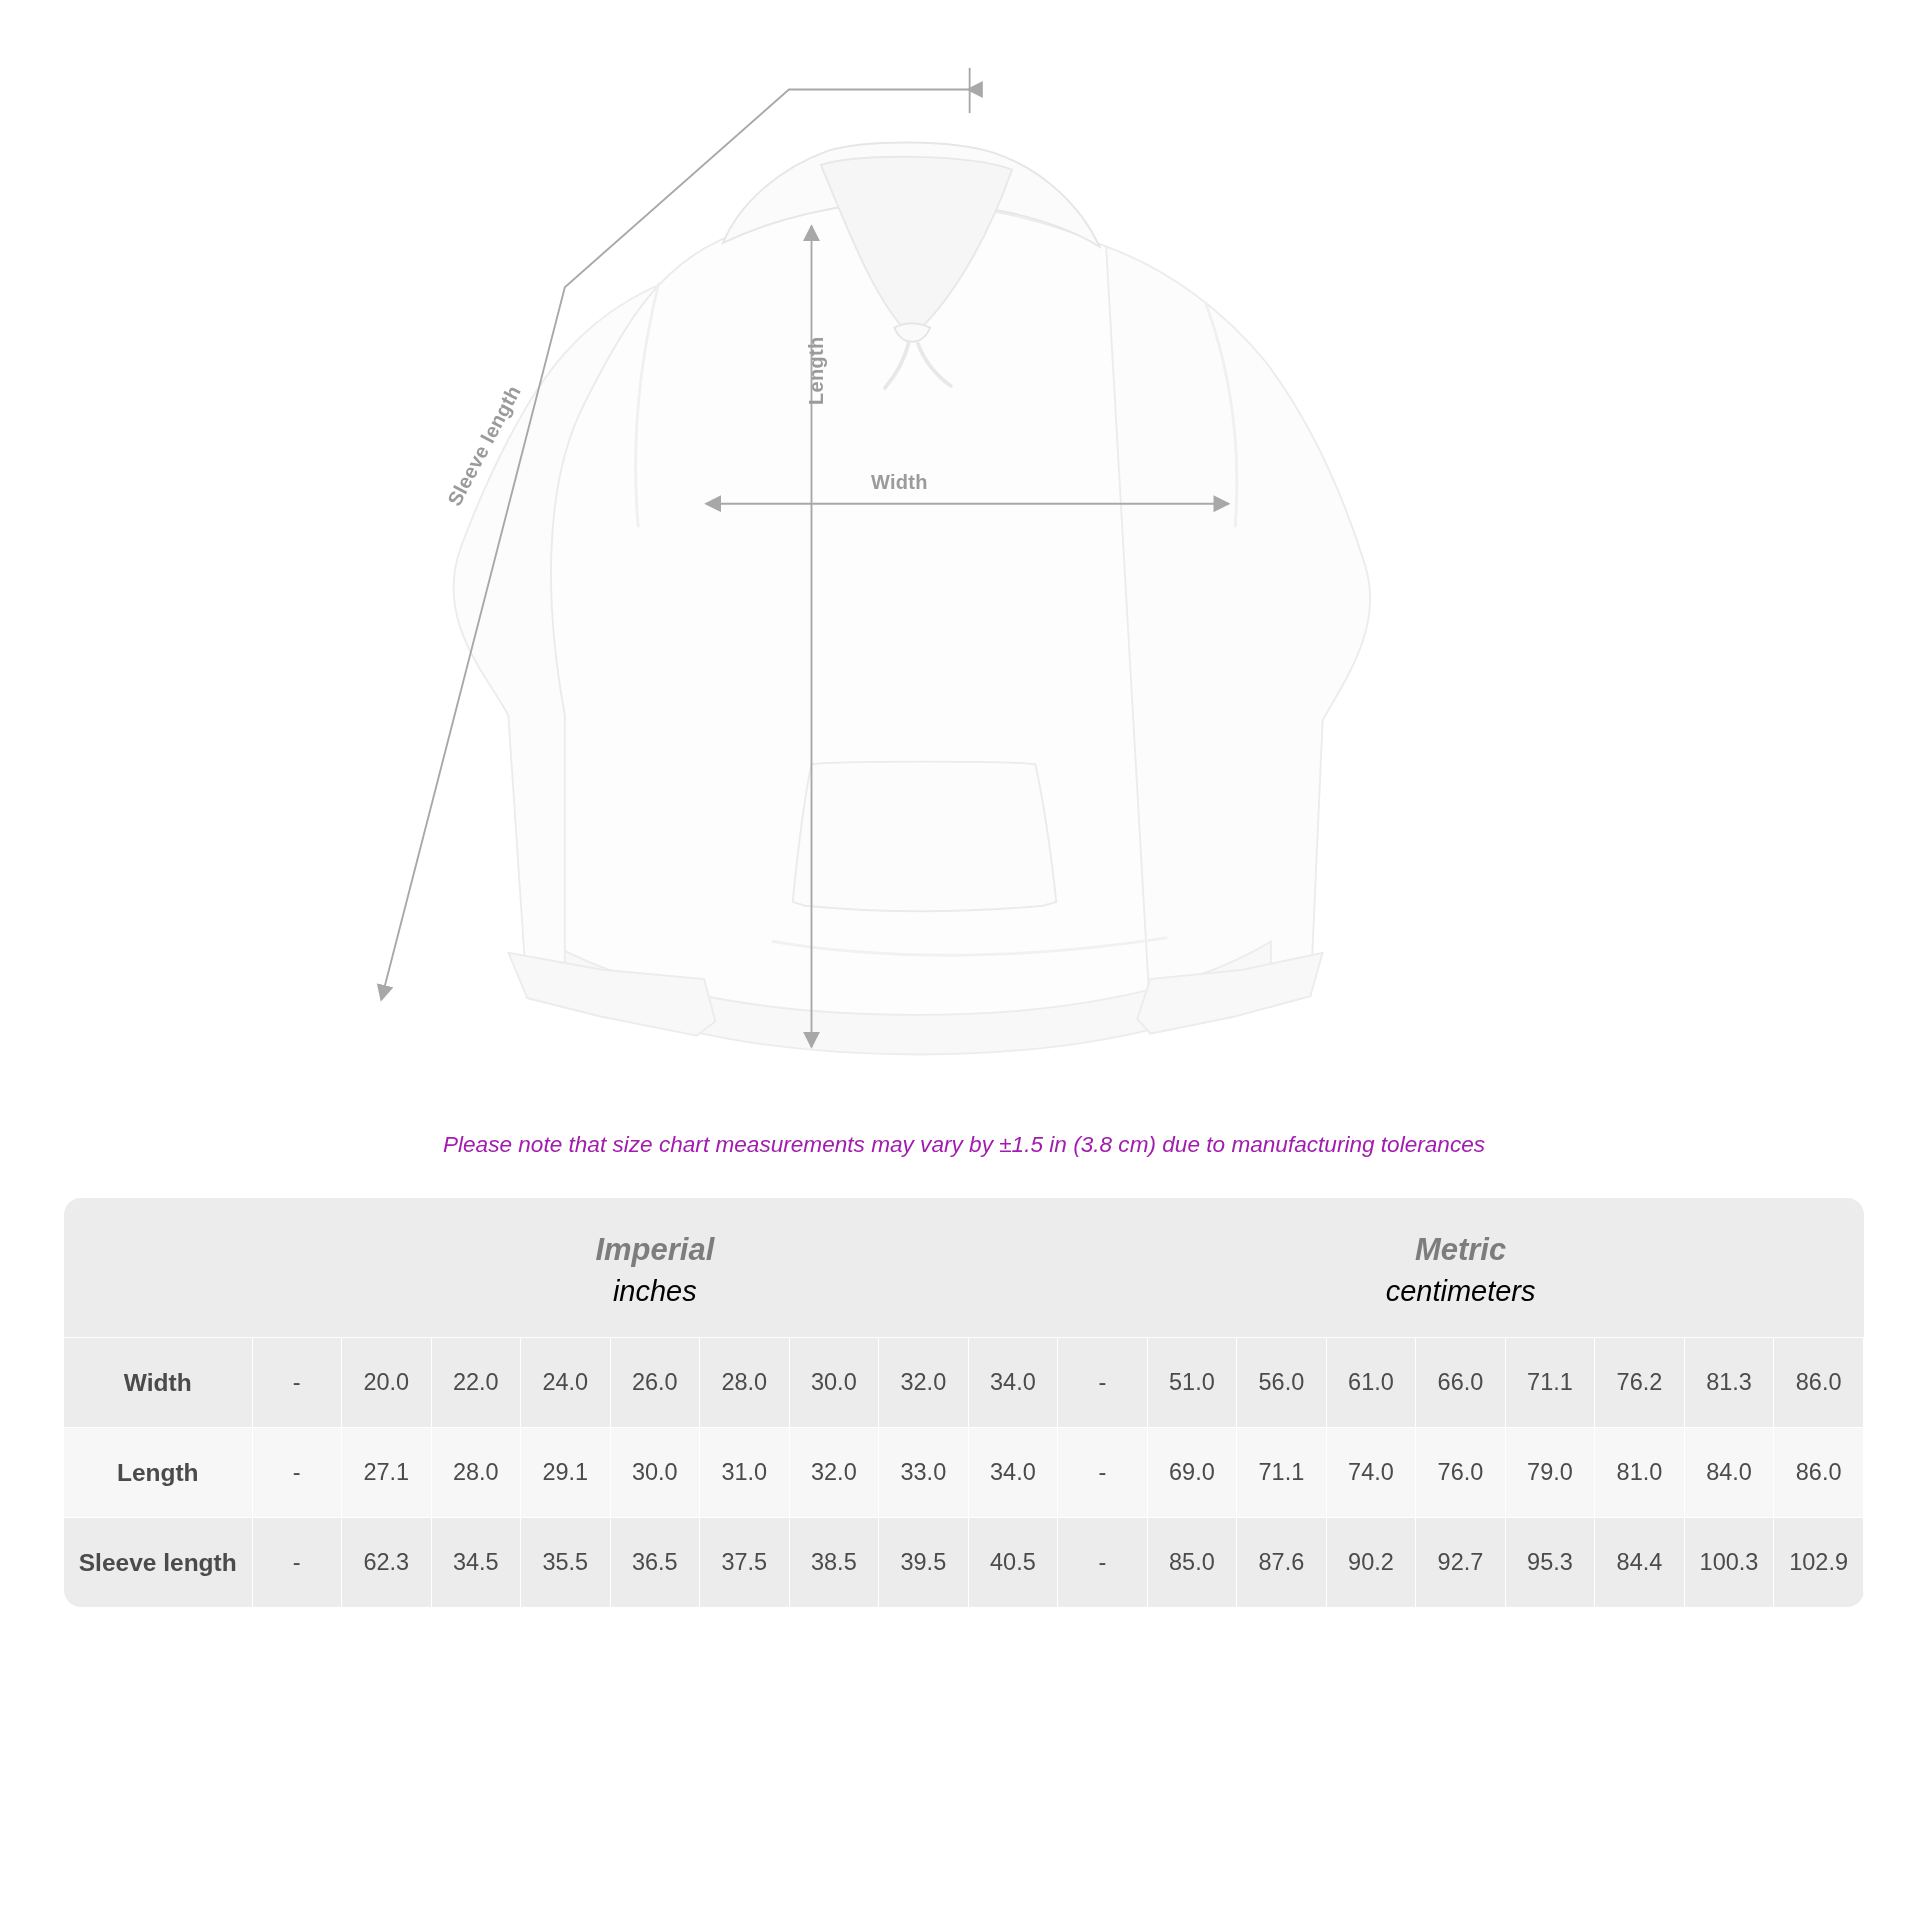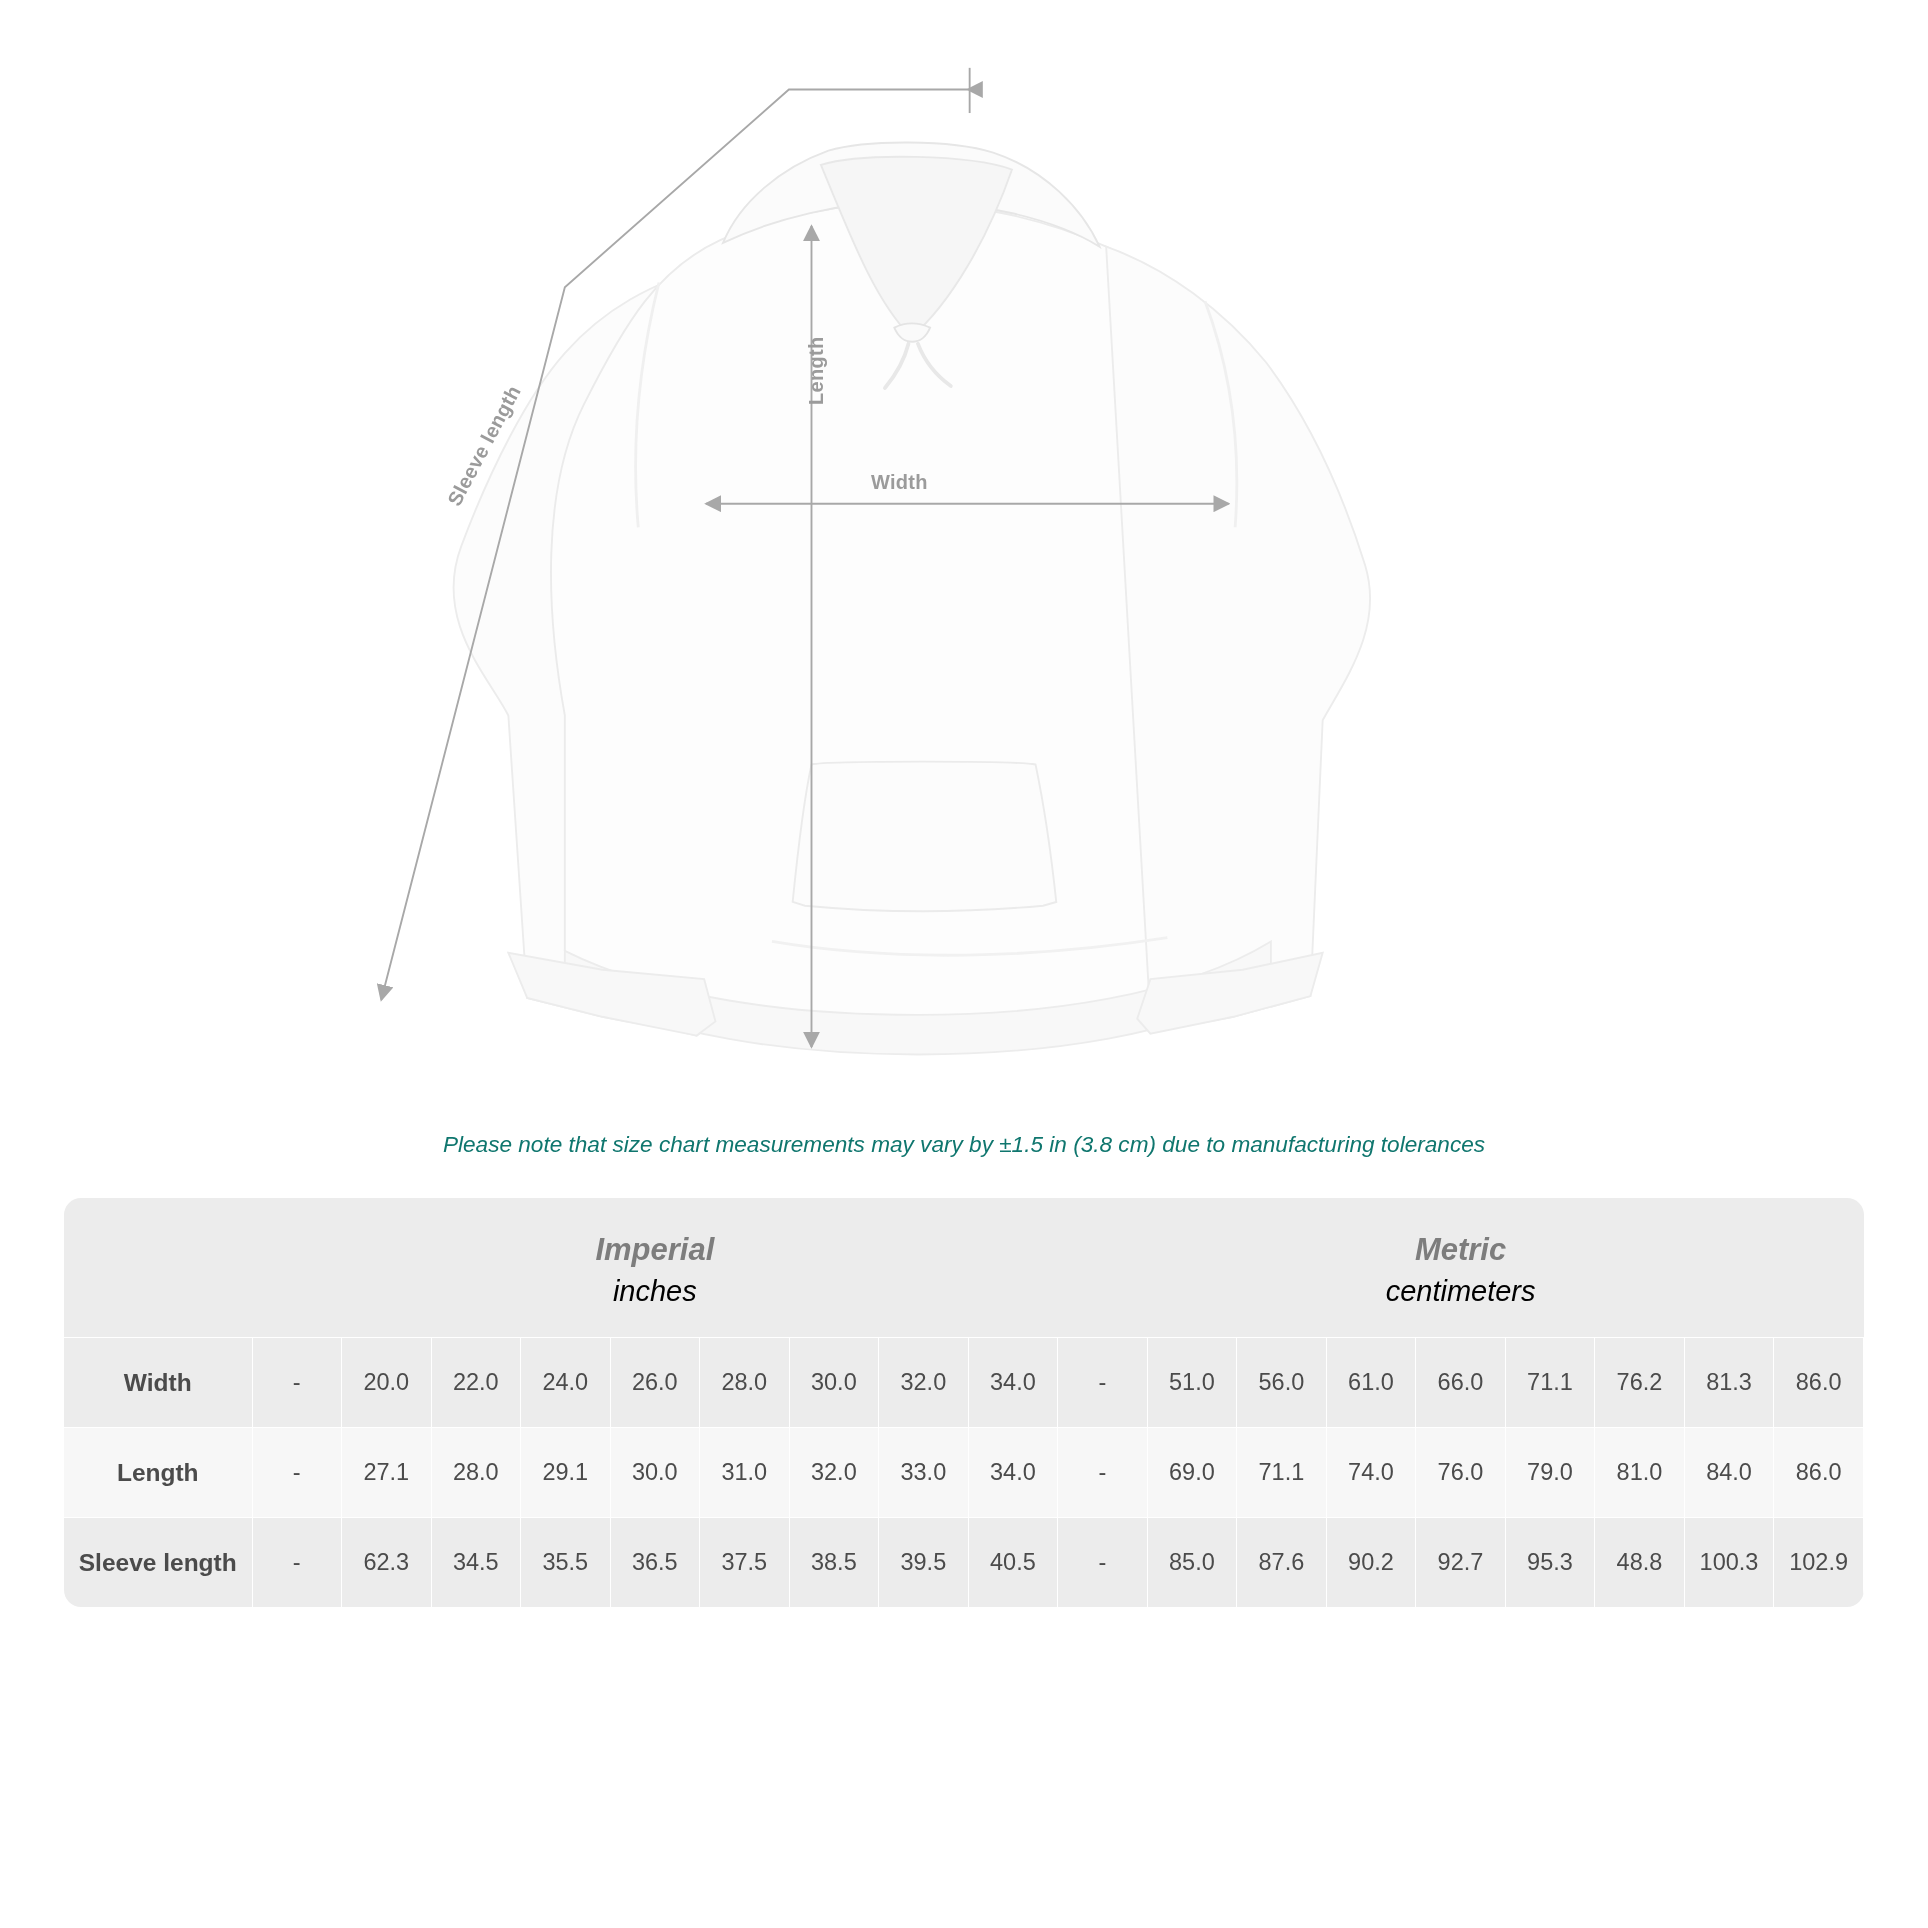--- a/index.html
+++ b/index.html
@@ -62,21 +62,21 @@
     font-size: 40px;
     font-weight: bold;
     color: #2b2b2b;
     margin-top: 1.9px;
     letter-spacing: -0.3px;
   }
   .chart-note {
     text-align: center;
     font-size: 22.6px;
     font-style: italic;
-    color: #0f766e;
+    color: #a21caf;
     margin-top: 21px;
   }
 
   
   .table-wrap {
     margin: 40px 64px 0 64px;
     width: 1800px;
     border-radius: 17px;
     overflow: hidden;
     background: #ffffff;
@@ -329,21 +329,21 @@
           <td class="cell">37.5</td>
           <td class="cell">38.5</td>
           <td class="cell">39.5</td>
           <td class="cell">40.5</td>
           <td class="cell">-</td>
           <td class="cell">85.0</td>
           <td class="cell">87.6</td>
           <td class="cell">90.2</td>
           <td class="cell">92.7</td>
           <td class="cell">95.3</td>
-          <td class="cell">48.8</td>
+          <td class="cell">84.4</td>
           <td class="cell">100.3</td>
           <td class="cell">102.9</td>
         </tr>
       </tbody>
     </table>
   </div>
 
 </div>
 
 

